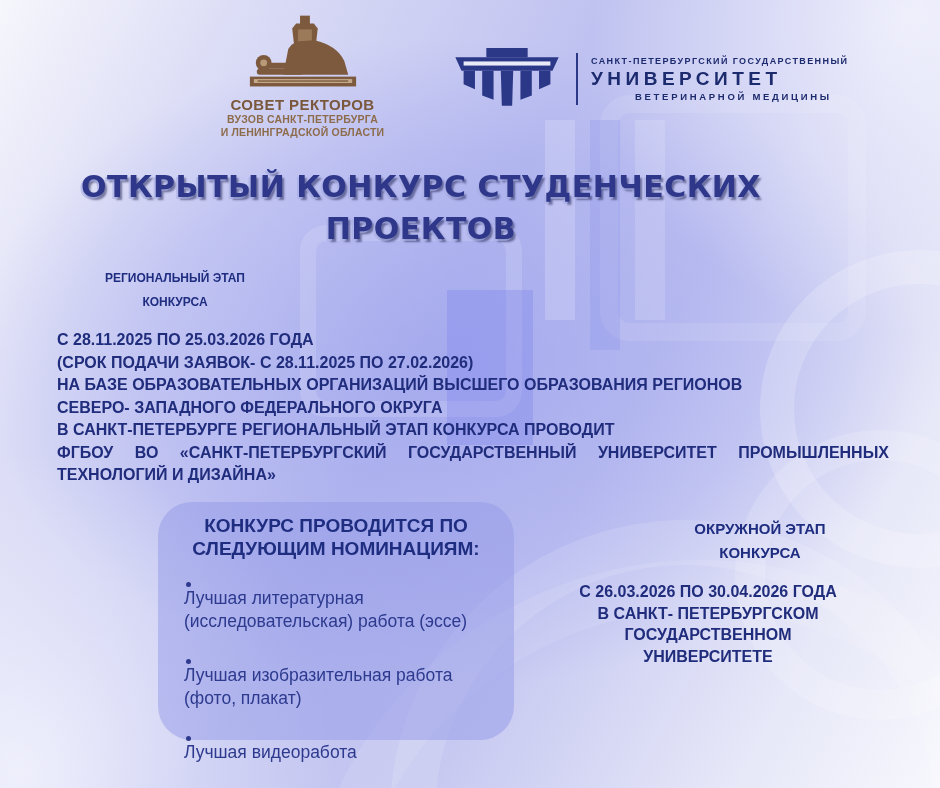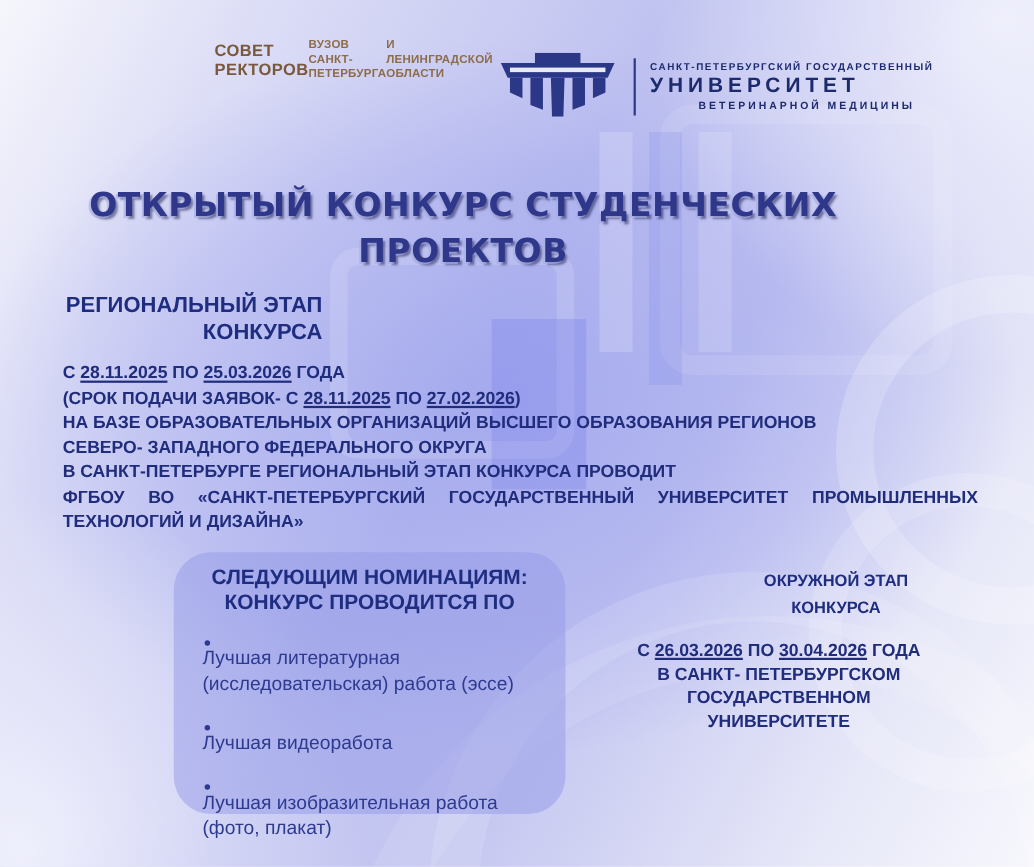--- a/index.html
+++ b/index.html
@@ -22,21 +22,21 @@
   .ring-c { left:390px; top:520px; width:500px; height:500px; border:45px solid rgba(255,255,255,0.13); }
   .ring-d { left:300px; top:560px; width:700px; height:700px; border:50px solid rgba(255,255,255,0.10); }
   .rrect-a { left:300px; top:225px; width:190px; height:160px; border:16px solid rgba(255,255,255,0.14); border-radius:26px; }
   .rrect-b { left:600px; top:95px; width:230px; height:210px; border:18px solid rgba(255,255,255,0.10); border-radius:30px; }
   .vbar-a { left:447px; top:290px; width:86px; height:155px; background:rgba(118,126,234,0.30); }
   .vbar-b { left:545px; top:120px; width:30px; height:200px; background:rgba(255,255,255,0.18); }
   .vbar-c { left:590px; top:120px; width:30px; height:230px; background:rgba(118,126,234,0.18); }
   .vbar-d { left:635px; top:120px; width:30px; height:200px; background:rgba(255,255,255,0.15); }
 
   
-  .logo-rectors { position:absolute; left:195px; top:14px; width:215px; display:flex; flex-direction:row; align-items:center; }
+  .logo-rectors { position:absolute; left:195px; top:14px; width:215px; display:flex; flex-direction:column; align-items:center; }
   .logo-rectors svg { width:118px; height:80px; }
   .rectors-title { margin-top:2px; font-size:15px; font-weight:bold; color:#7a583c; letter-spacing:0.4px; }
   .rectors-sub { font-size:10.5px; font-weight:bold; color:#8d6c4c; letter-spacing:0.2px; line-height:13px; }
 
   .logo-vet { position:absolute; left:448px; top:48px; display:flex; align-items:center; }
   .logo-vet svg { width:118px; height:62px; }
   .vet-divider { width:2px; height:52px; background:#2b3787; margin:0 13px 0 10px; }
   .vet-text { display:flex; flex-direction:column; color:#1c2a6e; }
   .vet-top { font-size:9px; font-weight:bold; letter-spacing:1.4px; }
   .vet-main { font-size:19px; font-weight:bold; letter-spacing:4.5px; margin:2px 0 1px 0; }
@@ -45,25 +45,25 @@
   
   .main-title {
     position:absolute; left:0; top:166px; width:842px; text-align:center;
     font-family:"DejaVu Sans", sans-serif; font-weight:bold;
     font-size:30px; line-height:42px; color:#2e3789;
     text-shadow:-2px 2px 0 rgba(168,173,228,0.65), 2px 3px 2px rgba(21,26,76,0.50);
     letter-spacing:0.5px;
   }
 
   
-  .reg-heading { position:absolute; left:57px; top:266px; width:236px; text-align:right;
-    font-size:20px; line-height:24px; font-weight:bold; color:#1f2d80; }
+  .reg-heading { position:absolute; left:57px; top:266px; width:236px; text-align:center;
+    font-size:12px; line-height:24px; font-weight:bold; color:#1f2d80; }
   .reg-body { position:absolute; left:57px; top:329px; width:832px;
     font-size:16px; line-height:22.5px; font-weight:bold; color:#202c7c; }
-  .u { text-decoration:underline; text-decoration-thickness:2px; text-underline-offset:2px; }
+  .u { text-decoration-thickness:2px; text-underline-offset:2px; }
   .org-justify { text-align:justify; text-align-last:justify; }
 
   
   .nom-box { position:absolute; left:158px; top:502px; width:356px; height:238px;
     background:rgba(148,154,232,0.50); border-radius:34px; box-sizing:border-box; padding:12px 26px 0 26px; }
   .nom-heading { text-align:center; font-size:19px; line-height:23px; font-weight:bold; color:#1f2d80; }
   .nom-list { margin-top:13px; }
   .nom-item { display:flex; margin-bottom:17px; color:#2d3a8e; font-size:17.5px; line-height:23px;flex-direction:column; }
   .bullet { flex:0 0 auto; width:5px; height:5px; border-radius:50%; background:#2d3a8e; margin:9px 12px 0 2px; }
 
@@ -150,35 +150,35 @@
     </div>
     <div>НА БАЗЕ ОБРАЗОВАТЕЛЬНЫХ ОРГАНИЗАЦИЙ ВЫСШЕГО ОБРАЗОВАНИЯ РЕГИОНОВ</div>
     <div>СЕВЕРО- ЗАПАДНОГО ФЕДЕРАЛЬНОГО ОКРУГА</div>
     <div>В САНКТ-ПЕТЕРБУРГЕ РЕГИОНАЛЬНЫЙ ЭТАП КОНКУРСА ПРОВОДИТ</div>
     <div class="org-justify">ФГБОУ ВО «САНКТ-ПЕТЕРБУРГСКИЙ ГОСУДАРСТВЕННЫЙ УНИВЕРСИТЕТ ПРОМЫШЛЕННЫХ</div>
     <div>ТЕХНОЛОГИЙ И ДИЗАЙНА»</div>
   </div>
 
   <div class="nom-box">
     <div class="nom-heading">
+      <div>КОНКУРС ПРОВОДИТСЯ ПО</div>
       <div>СЛЕДУЮЩИМ НОМИНАЦИЯМ:</div>
-      <div>КОНКУРС ПРОВОДИТСЯ ПО</div>
     </div>
     <div class="nom-list">
       <div class="nom-item">
         <span class="bullet"></span>
         <span>Лучшая литературная (исследовательская) работа (эссе)</span>
       </div>
       <div class="nom-item">
         <span class="bullet"></span>
-        <span>Лучшая видеоработа</span>
+        <span>Лучшая изобразительная работа (фото, плакат)</span>
       </div>
       <div class="nom-item">
         <span class="bullet"></span>
-        <span>Лучшая изобразительная работа (фото, плакат)</span>
+        <span>Лучшая видеоработа</span>
       </div>
     </div>
   </div>
 
   <div class="dist">
     <div class="dist-heading">
       <div>ОКРУЖНОЙ ЭТАП</div>
       <div>КОНКУРСА</div>
     </div>
     <div class="dist-body">

